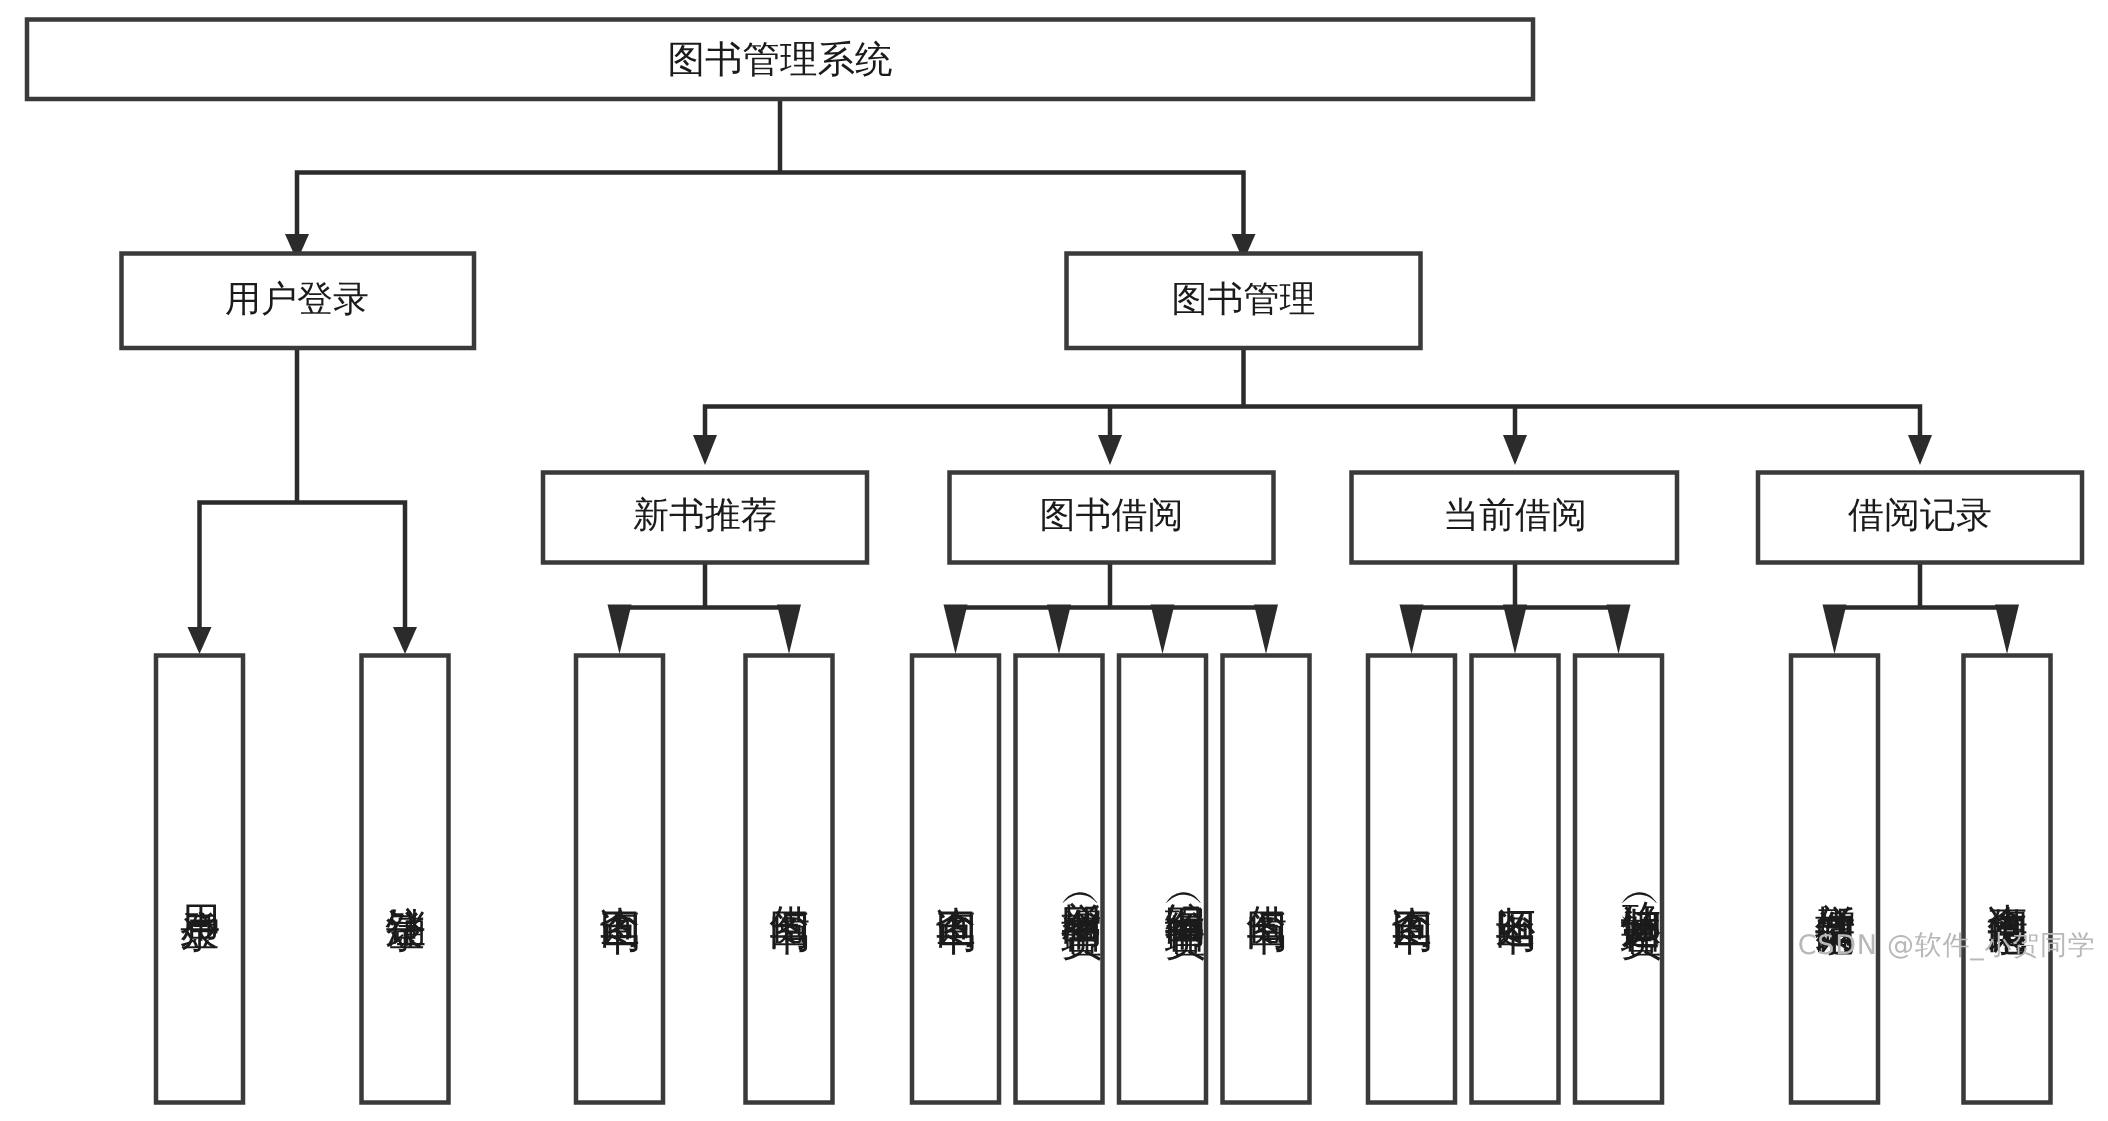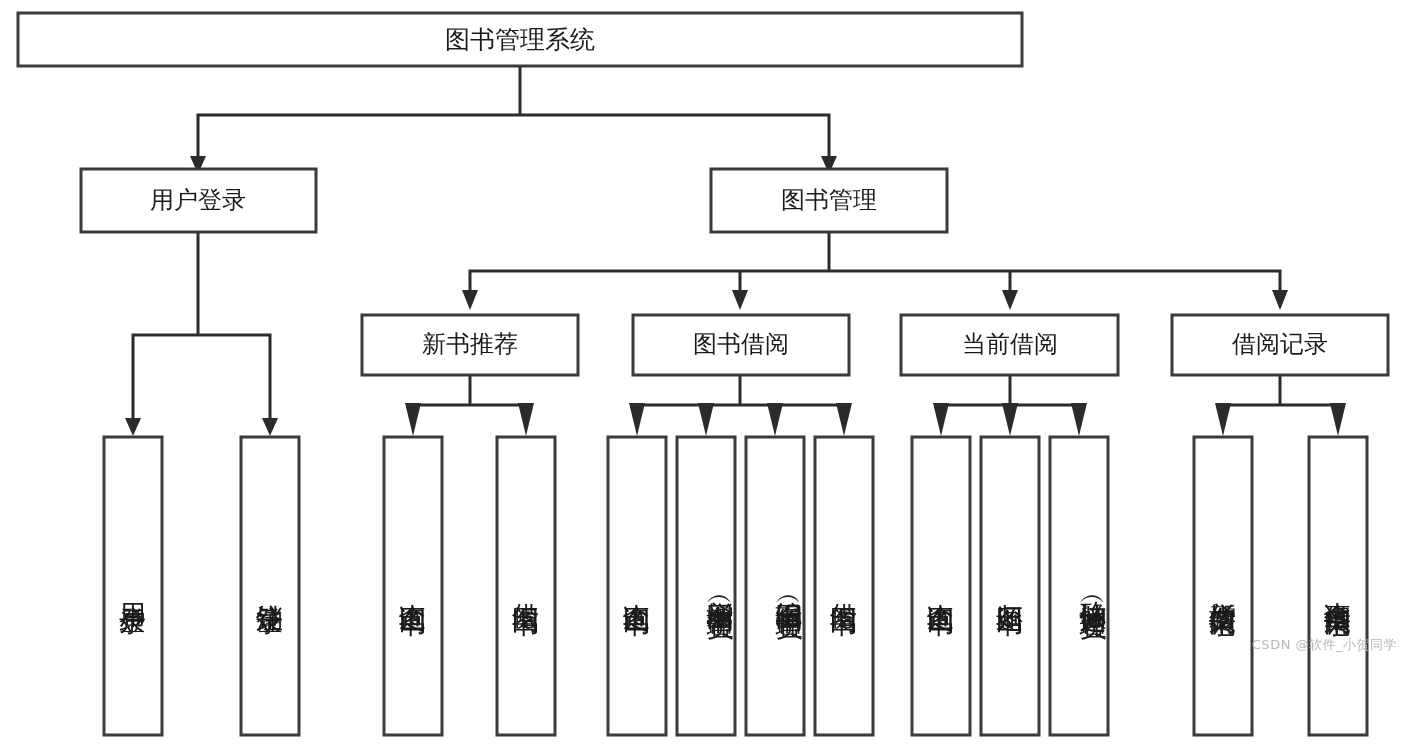--- a/index.html
+++ b/index.html
@@ -69,23 +69,23 @@
     justify-content: center;
     white-space: nowrap;
     pointer-events: none;
   }
   .leaf-label.centered {
     align-items: center;
   }
   .watermark {
     position: absolute;
     right: 8px;
-    bottom: 4px;
-    font-family: "DejaVu Sans", "Liberation Sans", sans-serif;
-    font-size: 13px;
+    bottom: 16px;
+    font-family: "DejaVu Sans", "Liberation Sans", sans-serif;
+    font-size: 18px;
     color: #b8b8b8;
     letter-spacing: 0.5px;
     white-space: nowrap;
   }
 </style>
 </head>
 <body>
 
 <div id="diagram-root">
 

